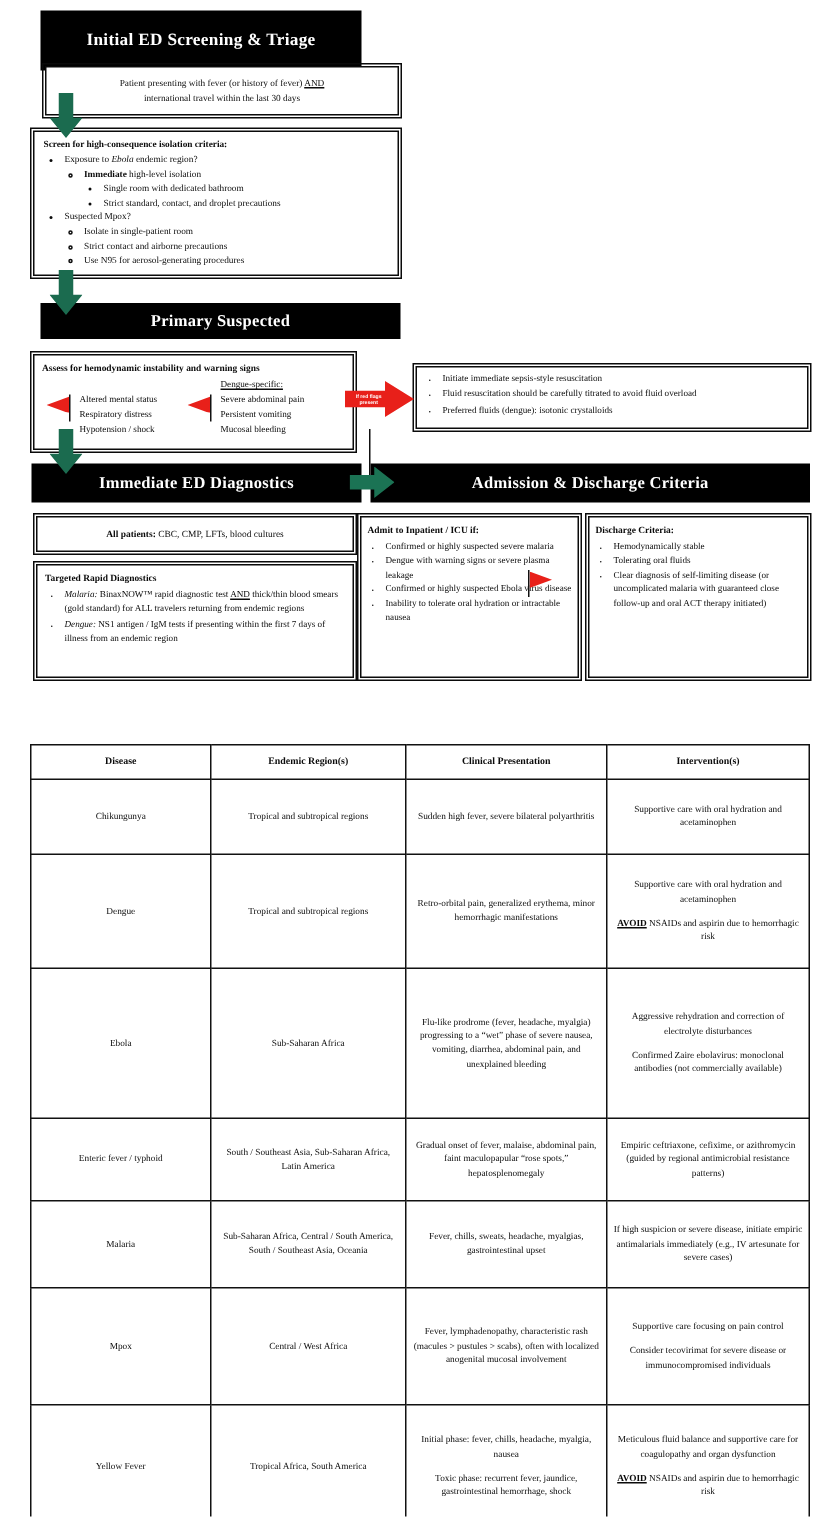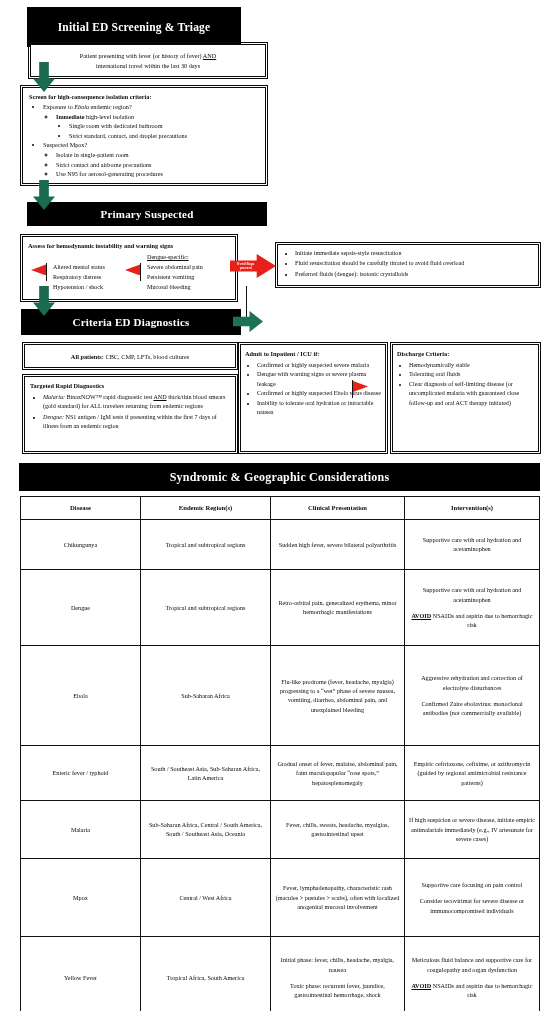--- a/index.html
+++ b/index.html
@@ -190,21 +190,21 @@
         <li>Preferred fluids (dengue): isotonic crystalloids</li>
       </ul>
     </div>
   </div>
 
   <div class="vline" style="left:246px;top:286px;height:38px;"></div>
 
   <div class="arrow-down" style="left:33px;top:286px;"></div>
 
   <div class="banner" style="left:22px;top:310px;width:218px;height:24px;font-size:11px;">
-    <span>Criteria ED Diagnostics</span>
+    <span>Immediate ED Diagnostics</span>
   </div>
 
   <div class="arrow-right-green" style="left:233px;top:311px;"></div>
 
   <div class="box" style="left:24px;top:344px;width:212px;height:24px;">
     <div class="box-inner ctr" style="font-size:6.3px;line-height:1.5;padding-top:7px;">
       <span class="b">All patients:</span><span> CBC, CMP, LFTs, blood cultures</span>
     </div>
   </div>
 
@@ -215,20 +215,23 @@
         <li style="margin-bottom:2px;">
           <span class="i">Malaria:</span><span> BinaxNOW™ rapid diagnostic test </span><span class="u">AND</span><span> thick/thin blood smears (gold standard) for ALL travelers returning from endemic regions</span>
         </li>
         <li>
           <span class="i">Dengue:</span><span> NS1 antigen / IgM tests if presenting within the first 7 days of illness from an endemic region</span>
         </li>
       </ul>
     </div>
   </div>
 
+  <div class="banner" style="left:248px;top:310px;width:291px;height:24px;font-size:11px;">
+    <span>Admission &amp; Discharge Criteria</span>
+  </div>
 
   <div class="box" style="left:240px;top:344px;width:146px;height:108px;">
     <div class="box-inner" style="font-size:6.1px;line-height:1.52;padding:4px 4px;position:relative;">
       <div class="b" style="font-size:6.3px;">Admit to Inpatient / ICU if:</div>
       <ul style="padding-left:12px;margin-top:2px;">
         <li>Confirmed or highly suspected severe malaria</li>
         <li>Dengue with warning signs or severe plasma leakage</li>
         <li>Confirmed or highly suspected Ebola virus disease</li>
         <li>Inability to tolerate oral hydration or intractable nausea</li>
       </ul>
@@ -243,23 +246,20 @@
     <div class="box-inner" style="font-size:6.1px;line-height:1.52;padding:4px 4px;">
       <div class="b" style="font-size:6.3px;">Discharge Criteria:</div>
       <ul style="padding-left:12px;margin-top:2px;">
         <li>Hemodynamically stable</li>
         <li>Tolerating oral fluids</li>
         <li>Clear diagnosis of self-limiting disease (or uncomplicated malaria with guaranteed close follow-up and oral ACT therapy initiated)</li>
       </ul>
     </div>
   </div>
 
-  <div class="banner" style="left:20px;top:464px;width:519px;height:26px;font-size:12px;">
-    <span>Syndromic &amp; Geographic Considerations</span>
-  </div>
 
   <table class="tbl" style="left:20px;top:496px;width:519px;">
     <colgroup>
       <col style="width:120px;">
         <col style="width:130px;">
       <col style="width:134px;">
         <col style="width:135px;">
     </colgroup>
     <thead>
       <tr>

